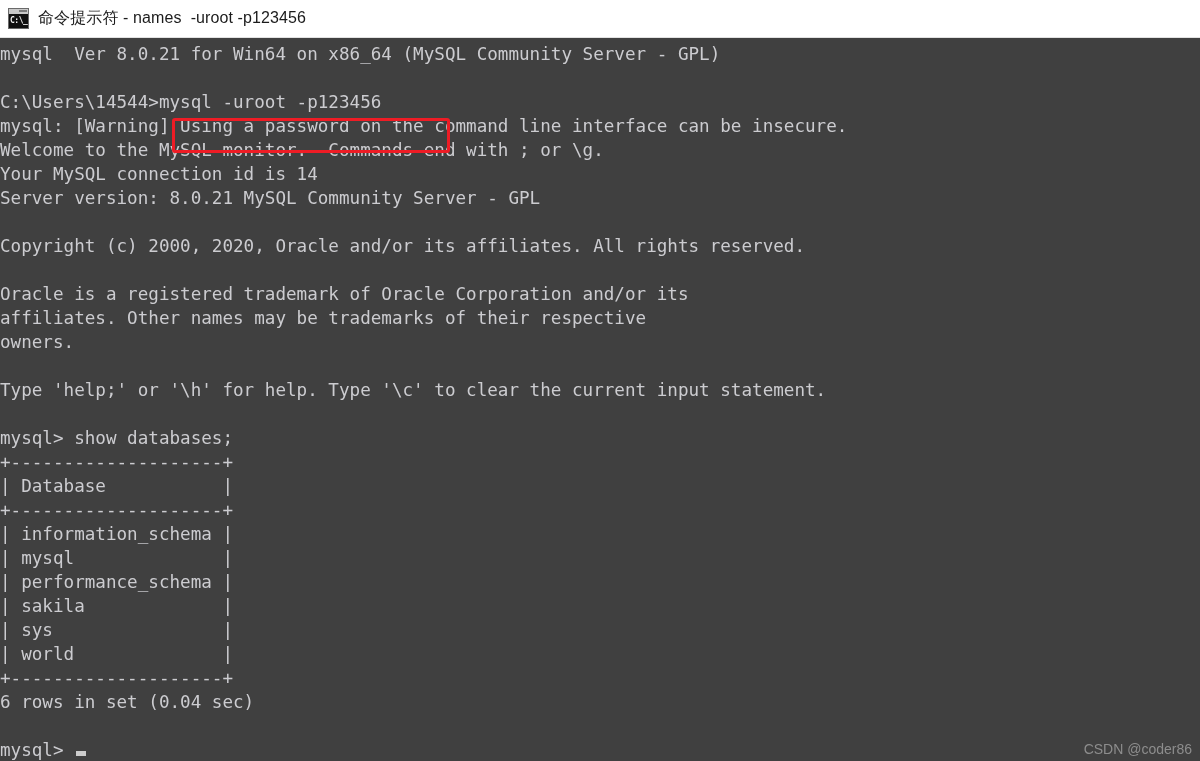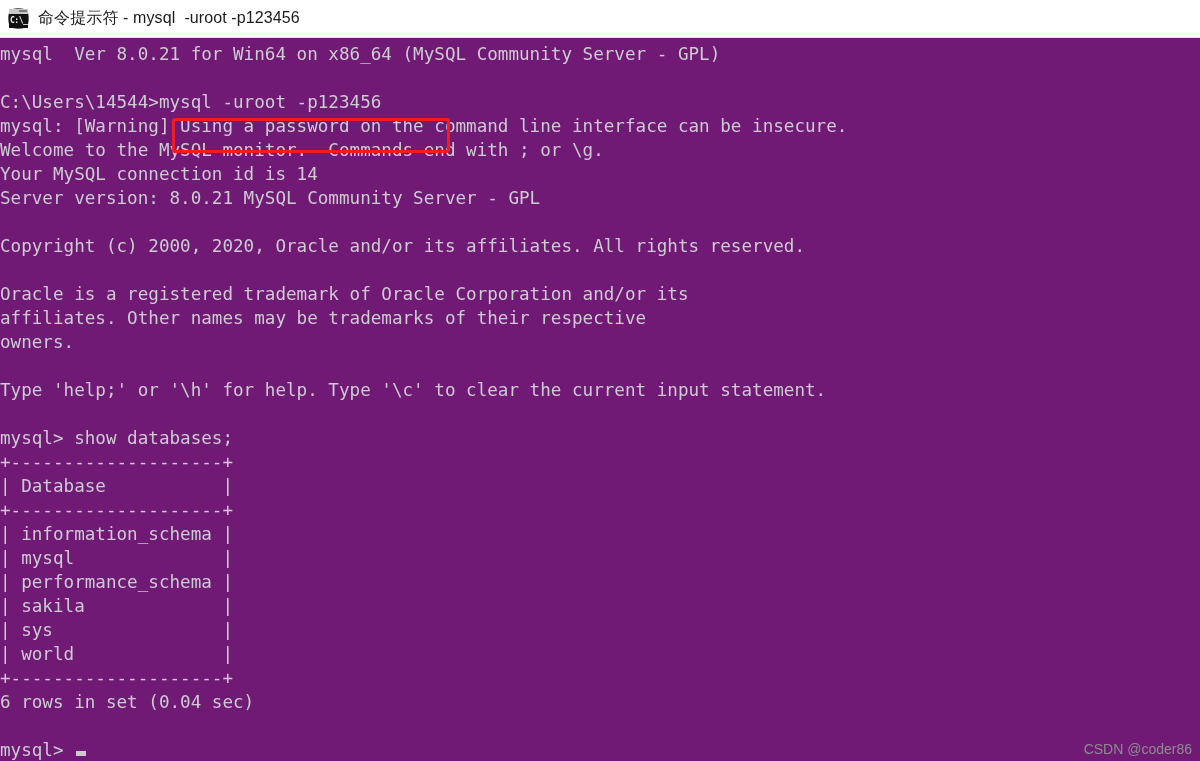--- a/index.html
+++ b/index.html
@@ -38,21 +38,21 @@
 
   .cmd-icon {
     width: 21px;
     height: 21px;
     flex: 0 0 auto;
     margin-right: 9px;
     position: relative;
     background: #f2f2f2;
     border: 1px solid #6a6a6a;
     box-sizing: border-box;
-    border-radius: 9px;
+    border-radius: 0;
   }
   .cmd-icon .bar {
     position: absolute;
     left: 0; top: 0; right: 0;
     height: 5px;
     background: #c8c8c8;
     border-bottom: 1px solid #8a8a8a;
   }
   .cmd-icon .bar:after {
     content: "";
@@ -83,21 +83,21 @@
     letter-spacing: 0.1px;
   }
 
   
   #terminal {
     position: absolute;
     left: 0;
     top: 38px;
     width: 1200px;
     height: 723px;
-    background: #701a75;
+    background: #404040;
     overflow: hidden;
   }
 
   #term-lines {
     position: absolute;
     left: 0;
     top: 4px;
     width: 1200px;
     font-family: "DejaVu Sans Mono", monospace;
     font-size: 17.6px;
@@ -151,21 +151,21 @@
 </head>
 <body>
 
 <div id="app-window">
 
   <div id="title-bar">
     <div class="cmd-icon">
       <div class="bar"></div>
       <div class="screen">C:\_</div>
     </div>
-    <div id="title-text">命令提示符 - mysql  -uroot -p123456</div>
+    <div id="title-text">命令提示符 - names  -uroot -p123456</div>
   </div>
 
   <div id="terminal">
     <div id="term-lines"><div class="term-line">mysql  Ver 8.0.21 for Win64 on x86_64 (MySQL Community Server - GPL)</div><div class="term-line"></div><div class="term-line">C:\Users\14544&gt;mysql -uroot -p123456</div><div class="term-line">mysql: [Warning] Using a password on the command line interface can be insecure.</div><div class="term-line">Welcome to the MySQL monitor.  Commands end with ; or \g.</div><div class="term-line">Your MySQL connection id is 14</div><div class="term-line">Server version: 8.0.21 MySQL Community Server - GPL</div><div class="term-line"></div><div class="term-line">Copyright (c) 2000, 2020, Oracle and/or its affiliates. All rights reserved.</div><div class="term-line"></div><div class="term-line">Oracle is a registered trademark of Oracle Corporation and/or its</div><div class="term-line">affiliates. Other names may be trademarks of their respective</div><div class="term-line">owners.</div><div class="term-line"></div><div class="term-line">Type 'help;' or '\h' for help. Type '\c' to clear the current input statement.</div><div class="term-line"></div><div class="term-line">mysql&gt; show databases;</div><div class="term-line">+--------------------+</div><div class="term-line">| Database           |</div><div class="term-line">+--------------------+</div><div class="term-line">| information_schema |</div><div class="term-line">| mysql              |</div><div class="term-line">| performance_schema |</div><div class="term-line">| sakila             |</div><div class="term-line">| sys                |</div><div class="term-line">| world              |</div><div class="term-line">+--------------------+</div><div class="term-line">6 rows in set (0.04 sec)</div><div class="term-line"></div><div class="term-line"><span>mysql&gt; </span><span id="cursor"></span></div></div>
 
     <div id="red-box"></div>
 
     <div id="watermark">CSDN @coder86</div>
   </div>
 

